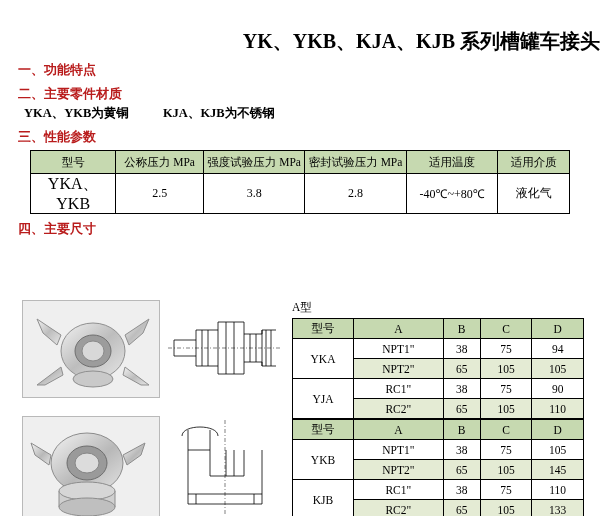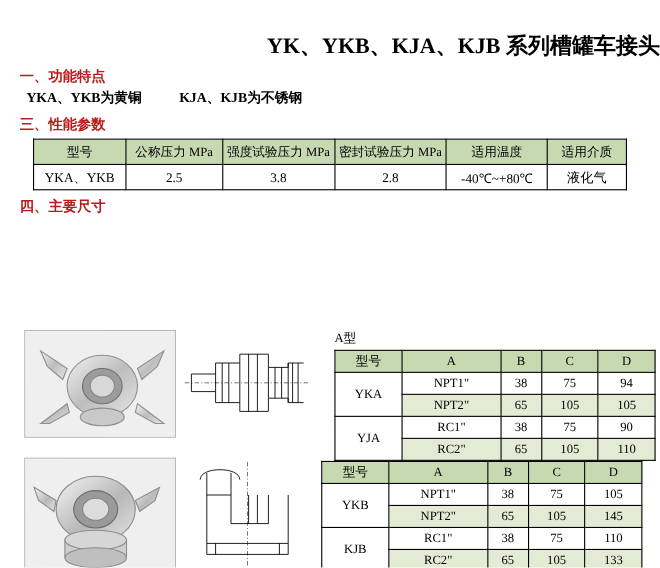--- a/index.html
+++ b/index.html
@@ -54,21 +54,21 @@
     height:22px;
     padding:0 2px;
   }
   .perf thead th{
     background:#c6d9b0;
     font-weight:normal;
     font-size:11.5px;
   }
   .perf tbody tr.r1 td{background:#ffffff;}
   .perf tbody tr.r2 td{background:#e4ebd4;}
-  .perf td.model{font-size:12px;}
+  .perf td.model{font-size:16px;}
   .photo{
     border:1px solid #b9b9b9;
     background:linear-gradient(150deg,#fdfdfd 0%,#e8e8e8 40%,#f4f4f4 100%);
     position:relative;
     overflow:hidden;
   }
   .drawing{
     position:relative;
     overflow:hidden;
     background:#ffffff;
@@ -101,20 +101,21 @@
 </style>
 </head>
 <body>
 
 <div class="page">
 
   <div class="title">YK、YKB、KJA、KJB 系列槽罐车接头</div>
 
   <div class="sec-head">一、功能特点</div>
 
+  <div class="sec-head">二、主要零件材质</div>
   <div class="matline">
     <span>YKA、YKB为黄铜</span><span class="gap"></span><span>KJA、KJB为不锈钢</span>
   </div>
 
   <div class="sec-head">三、性能参数</div>
 
   <table class="perf">
     <thead>
       <tr>
         <th style="width:85px">型号</th>
@@ -171,21 +172,21 @@
         <path d="M84 34 L84 62 M90 34 L90 62"></path>
         <path d="M100 30 L100 66 M105 30 L105 66"></path>
         <path d="M36 30 L36 66 M42 30 L42 66"></path>
       </g>
       <g stroke="#000" stroke-width="0.5" stroke-dasharray="4,2,1,2">
         <path d="M2 48 L116 48"></path>
       </g>
     </svg>
   </div>
 
-  <div class="abs" style="left:304px;top:272px;">
+  <div class="abs" style="left:292px;top:272px;">
     <div class="type-label">A型</div>
     <table class="dim" style="margin-top:3px;">
       <thead>
         <tr>
           <th>型号</th>
           <th>A</th>
           <th>B</th>
           <th>C</th>
           <th>D</th>
         </tr>

